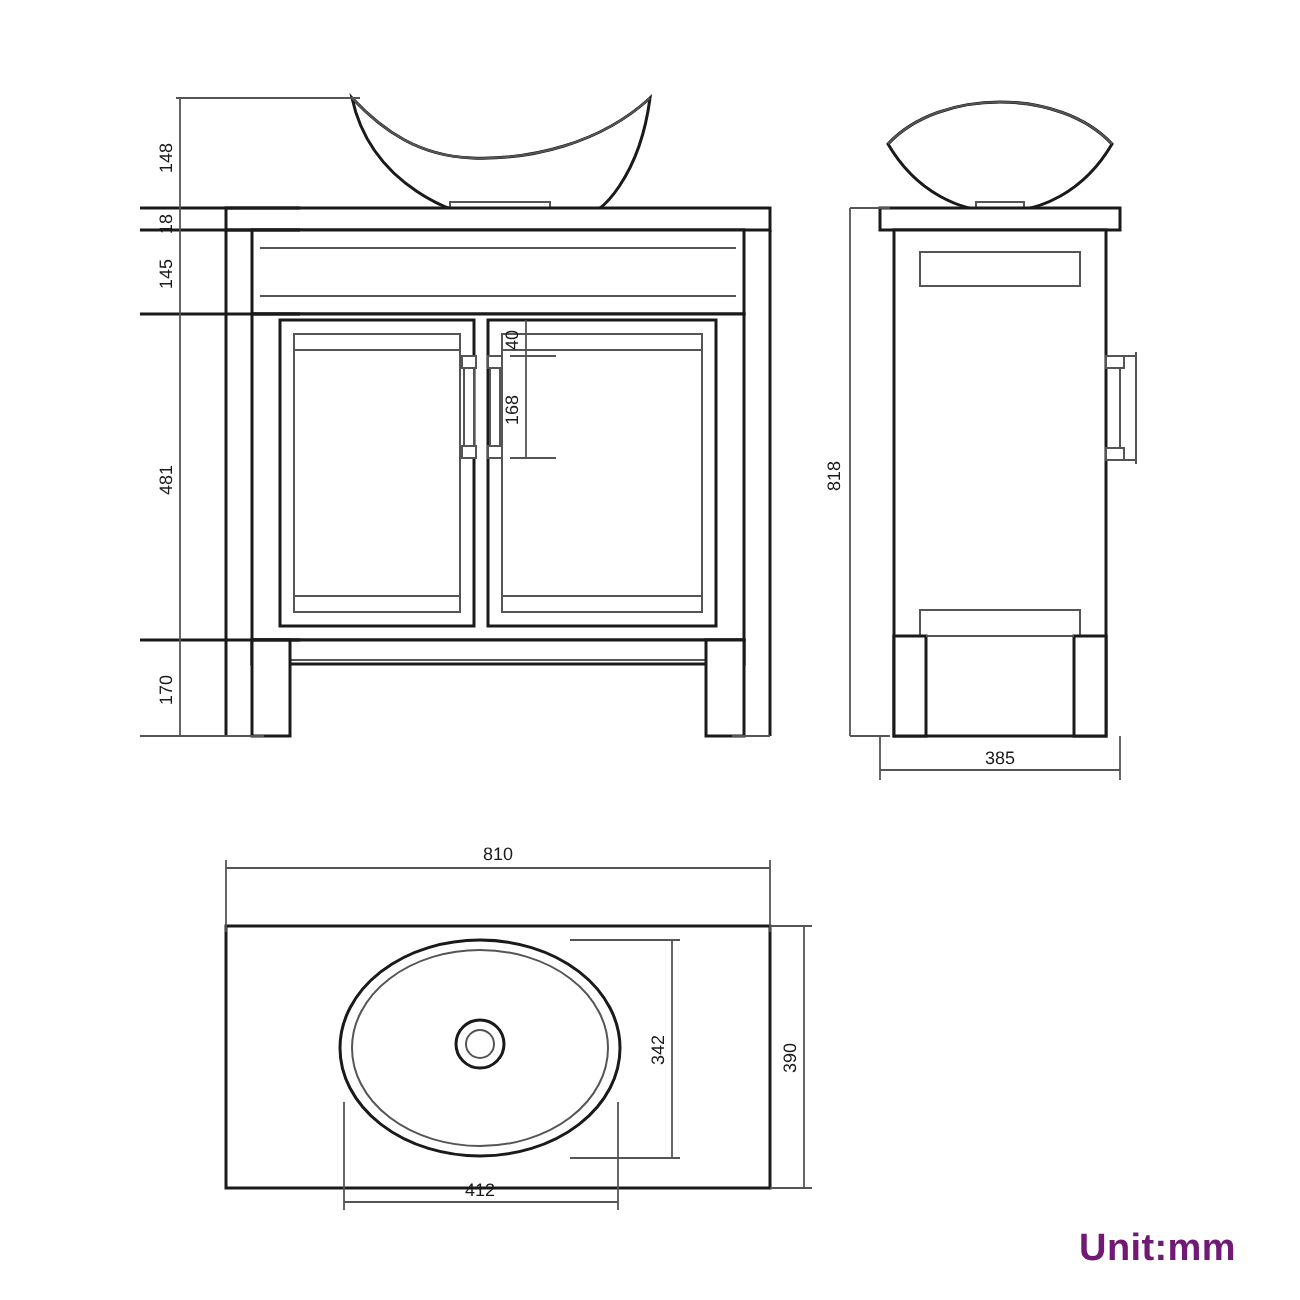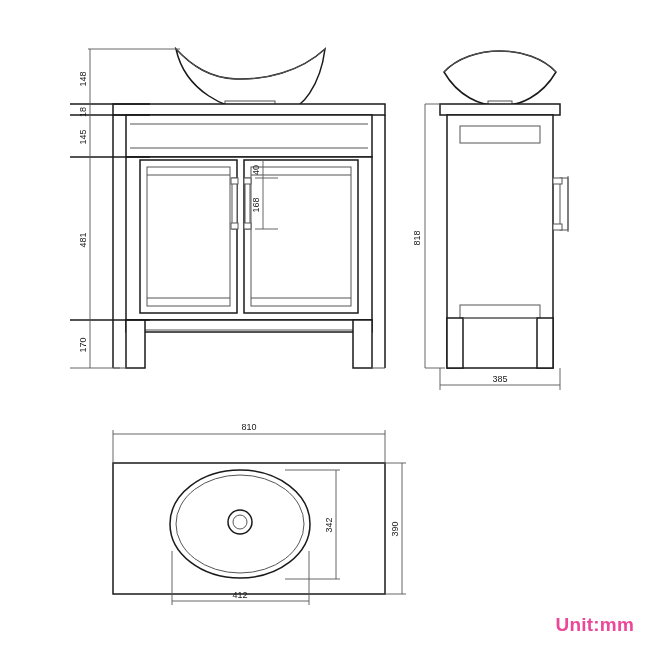--- a/index.html
+++ b/index.html
@@ -1,20 +1,20 @@
 <!DOCTYPE html>
 <html><head>
 <meta charset="utf-8">
 <style>
   html,body{margin:0;padding:0;background:#ffffff;}
   body{width:650px;height:650px;position:relative;overflow:hidden;
        font-family:"Liberation Sans","DejaVu Sans",sans-serif;color:#1a1a1a;}
   #drawing{position:absolute;left:0;top:0;width:650px;height:650px;}
-  .unit-label{position:absolute;right:16px;bottom:14px;font-size:19px;font-weight:700;
-              letter-spacing:.2px;color:#ec4899;}
+  .unit-label{position:absolute;right:32px;bottom:14px;font-size:19px;font-weight:700;
+              letter-spacing:.2px;color:#701a75;}
   text{font-family:"Liberation Sans","DejaVu Sans",sans-serif;fill:#1a1a1a;}
 </style>
 </head>
 <body>
 
 <svg id="drawing" viewBox="0 0 650 650">
   <defs>
     <style>
       .hv{stroke:#1a1a1a;stroke-width:1.5;fill:none;}
       .lt{stroke:#555;stroke-width:1;fill:none;}

